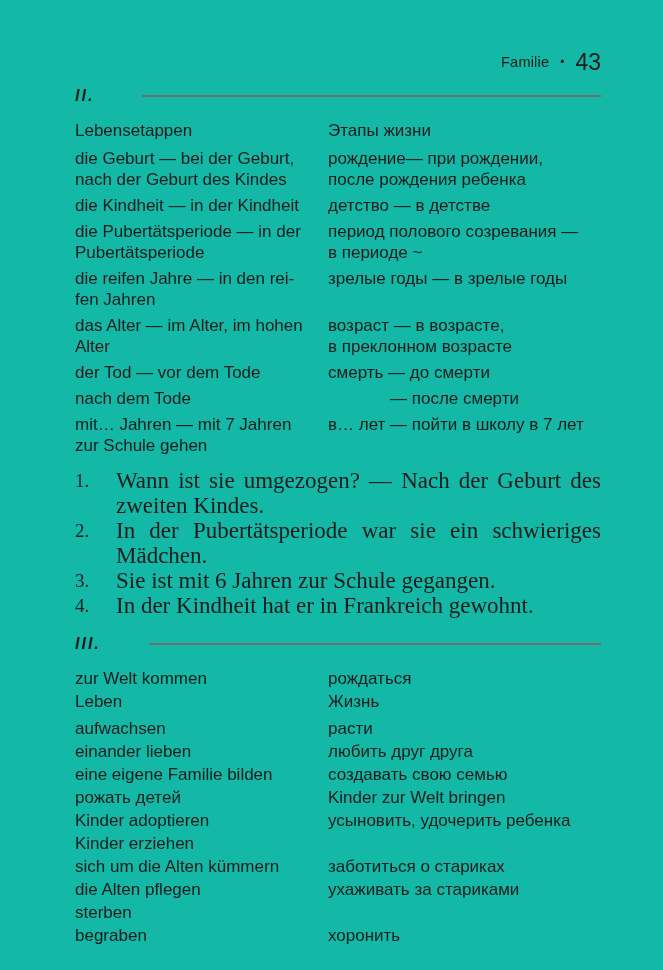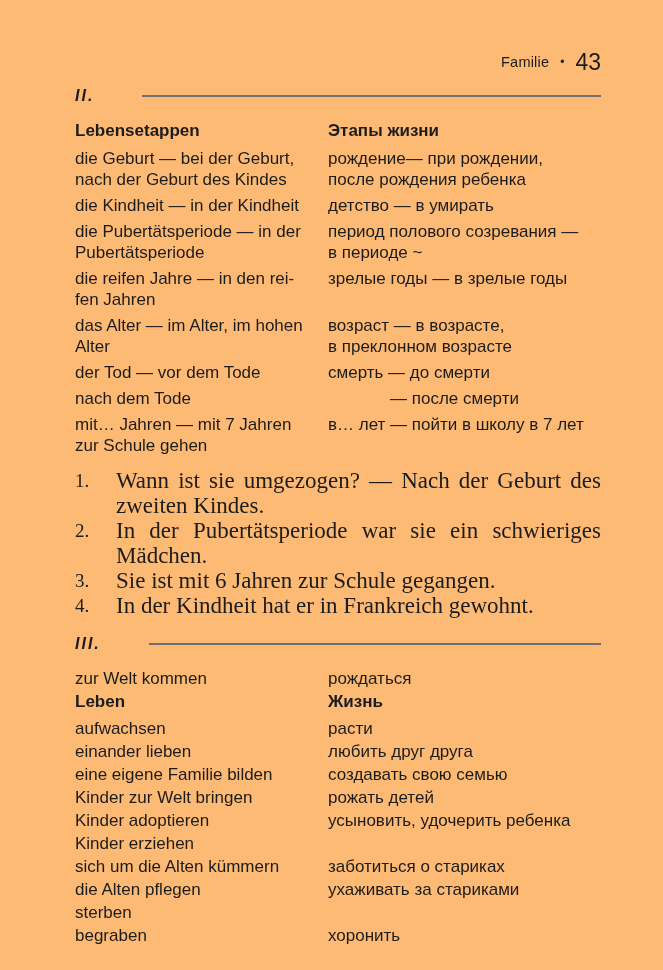--- a/index.html
+++ b/index.html
@@ -5,21 +5,21 @@
   html, body {
     margin: 0;
     padding: 0;
     background: #e8e8e8;
   }
   .page {
     position: relative;
     width: 663px;
     height: 970px;
     margin: 0 auto;
-    background: #fdba74;
+    background: #14b8a6;
     color: #1c1c1c;
     font-family: "Liberation Sans", sans-serif;
     box-sizing: border-box;
     padding: 50px 62px 0 75px;
     overflow: hidden;
   }
 
   
   .page-header {
     display: flex;
@@ -61,21 +61,21 @@
     grid-template-columns: 253px 1fr;
     margin-bottom: 5px;
   }
   .vrow-head { margin-bottom: 7px; }
   .vcell {
     font-size: 17px;
     line-height: 21px;
     white-space: pre-line;
     padding-right: 6px;
   }
-  .vrow-head .vcell { font-weight: bold; }
+  .vrow-head .vcell { font-weight: normal; }
   .vcell.ru-indent { padding-left: 62px; }
 
   .vtable-compact .vrow { margin-bottom: 2px; }
   .vtable-compact .vrow-head { margin-bottom: 6px; }
 
   
   .exercises {
     margin-top: 12px;
     margin-bottom: 14px;
     font-family: "Liberation Serif", serif;
@@ -115,21 +115,21 @@
       <span class="vcell">Этапы жизни</span>
     </div>
     <div class="vrow">
       <span class="vcell">die Geburt — bei der Geburt,
 nach der Geburt des Kindes</span>
       <span class="vcell">рождение— при рождении,
 после рождения ребенка</span>
     </div>
     <div class="vrow">
       <span class="vcell">die Kindheit — in der Kindheit</span>
-      <span class="vcell">детство — в умирать</span>
+      <span class="vcell">детство — в детстве</span>
     </div>
     <div class="vrow">
       <span class="vcell">die Pubertätsperiode — in der
 Pubertätsperiode</span>
       <span class="vcell">период полового созревания —
 в периоде ~</span>
     </div>
     <div class="vrow">
       <span class="vcell">die reifen Jahre — in den rei-
 fen Jahren</span>
@@ -195,22 +195,22 @@
     </div>
     <div class="vrow">
       <span class="vcell">einander lieben</span>
       <span class="vcell">любить друг друга</span>
     </div>
     <div class="vrow">
       <span class="vcell">eine eigene Familie bilden</span>
       <span class="vcell">создавать свою семью</span>
     </div>
     <div class="vrow">
+      <span class="vcell">рожать детей</span>
       <span class="vcell">Kinder zur Welt bringen</span>
-      <span class="vcell">рожать детей</span>
     </div>
     <div class="vrow">
       <span class="vcell">Kinder adoptieren</span>
       <span class="vcell">усыновить, удочерить ребенка</span>
     </div>
     <div class="vrow">
       <span class="vcell">Kinder erziehen</span>
     </div>
     <div class="vrow">
       <span class="vcell">sich um die Alten kümmern</span>

